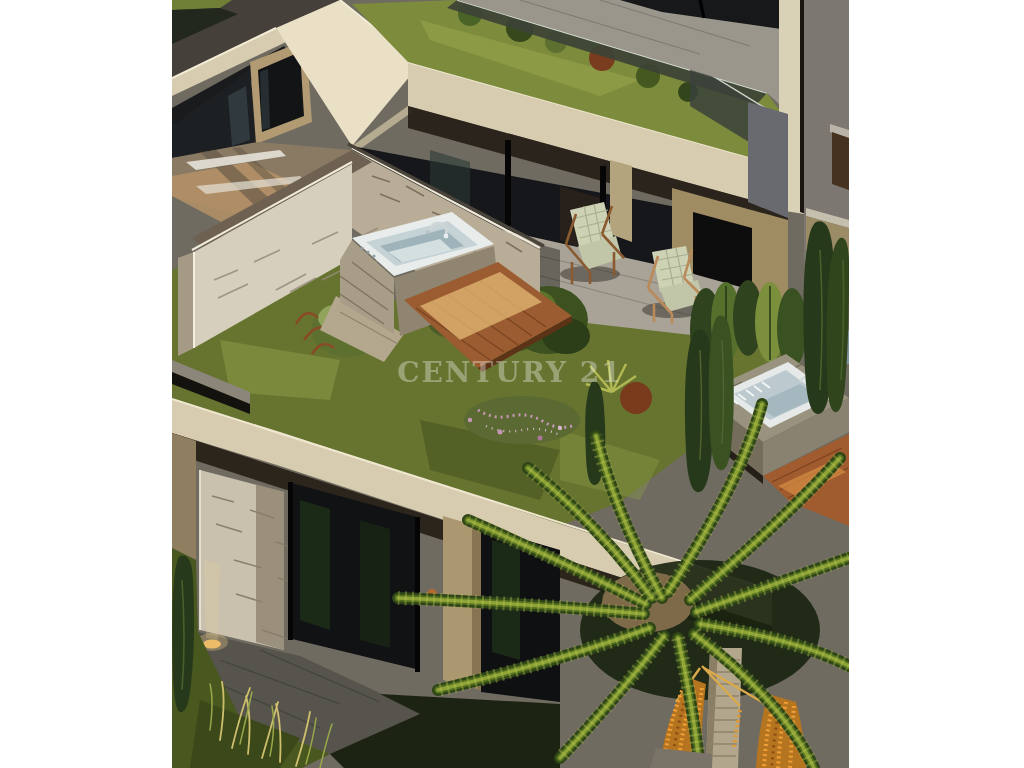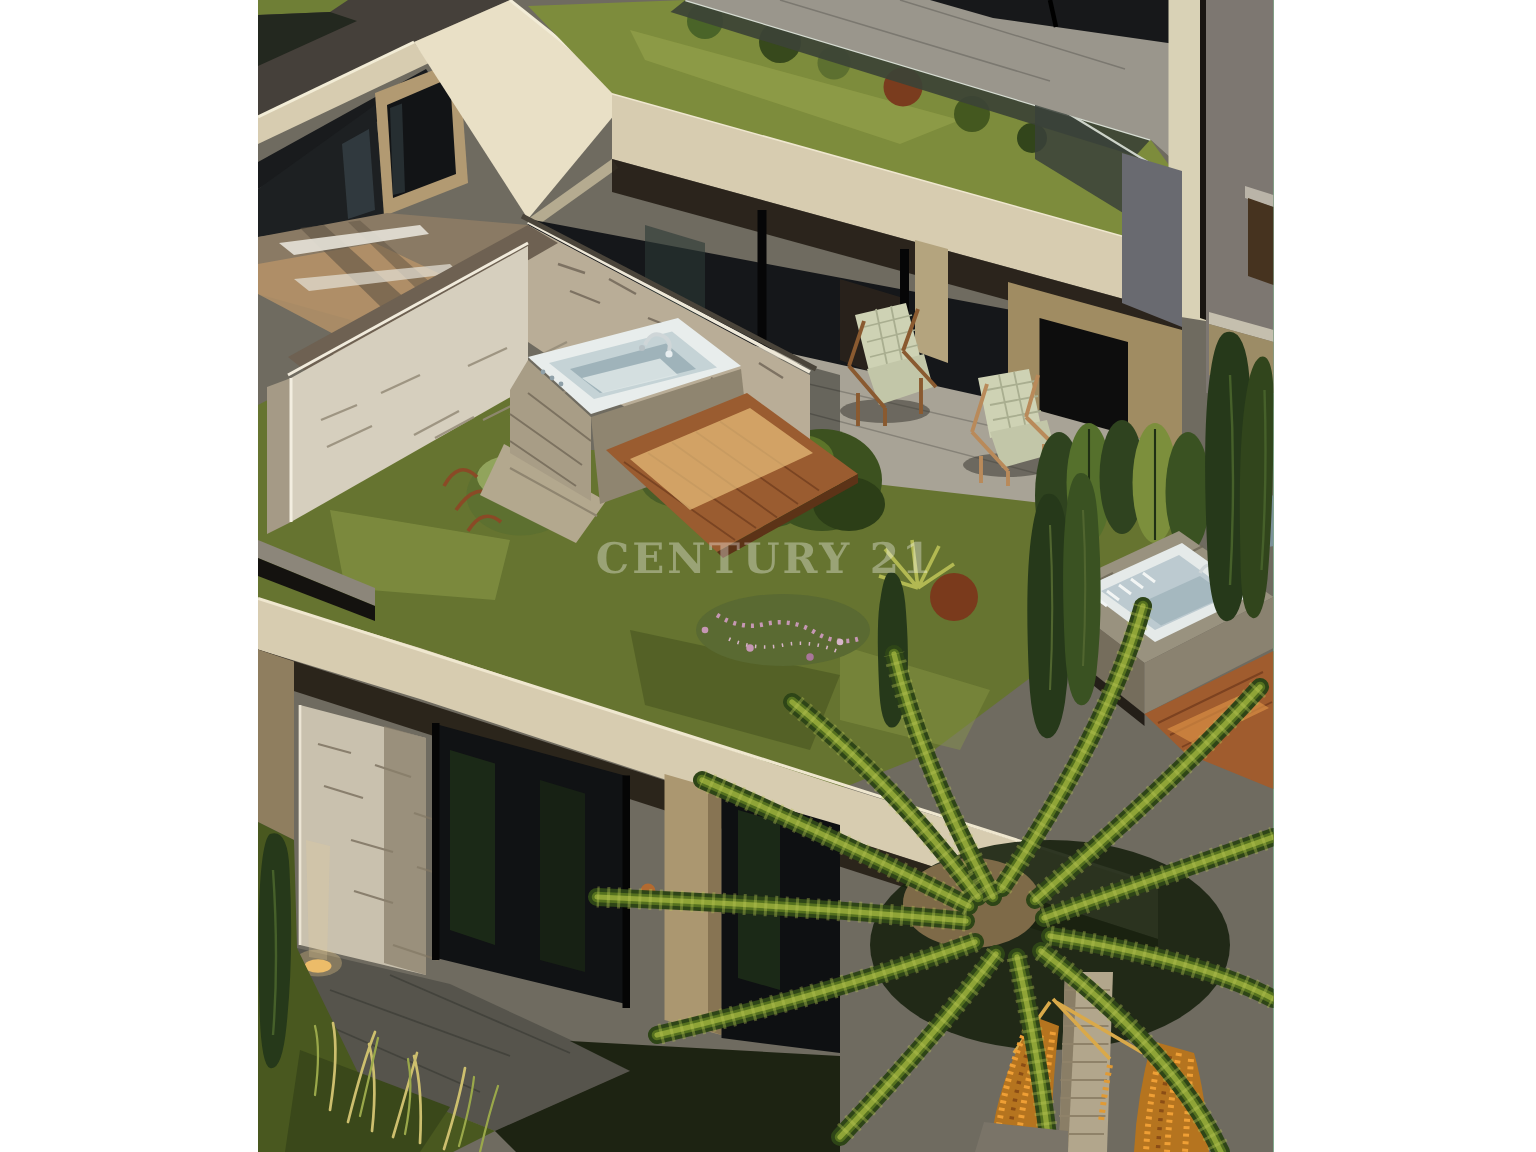--- a/index.html
+++ b/index.html
@@ -1,16 +1,16 @@
 <!DOCTYPE html>
 <html><head>
 <meta charset="utf-8">
 <style>
   html,body{margin:0;padding:0;background:#ffffff;}
-  .stage{position:relative;width:1024px;height:768px;background:#15803d;overflow:hidden;
+  .stage{position:relative;width:1024px;height:768px;background:#1d4ed8;overflow:hidden;
          font-family:"DejaVu Sans",sans-serif;}
   .margin-bar{position:absolute;top:0;height:768px;background:#ffffff;}
   .margin-left{left:0;width:172px;}
   .margin-right{left:849px;width:175px;}
   .photo{position:absolute;left:172px;top:0;width:677px;height:768px;}
   svg{display:block;}
   
   .frL1 use{stroke:#2e4517;stroke-width:12;stroke-linecap:round;fill:none;}
   .frL2 use{stroke:#55711f;stroke-width:7;stroke-linecap:round;fill:none;}
   .frL3 use{stroke:#8fa437;stroke-width:3.5;stroke-linecap:round;fill:none;}

